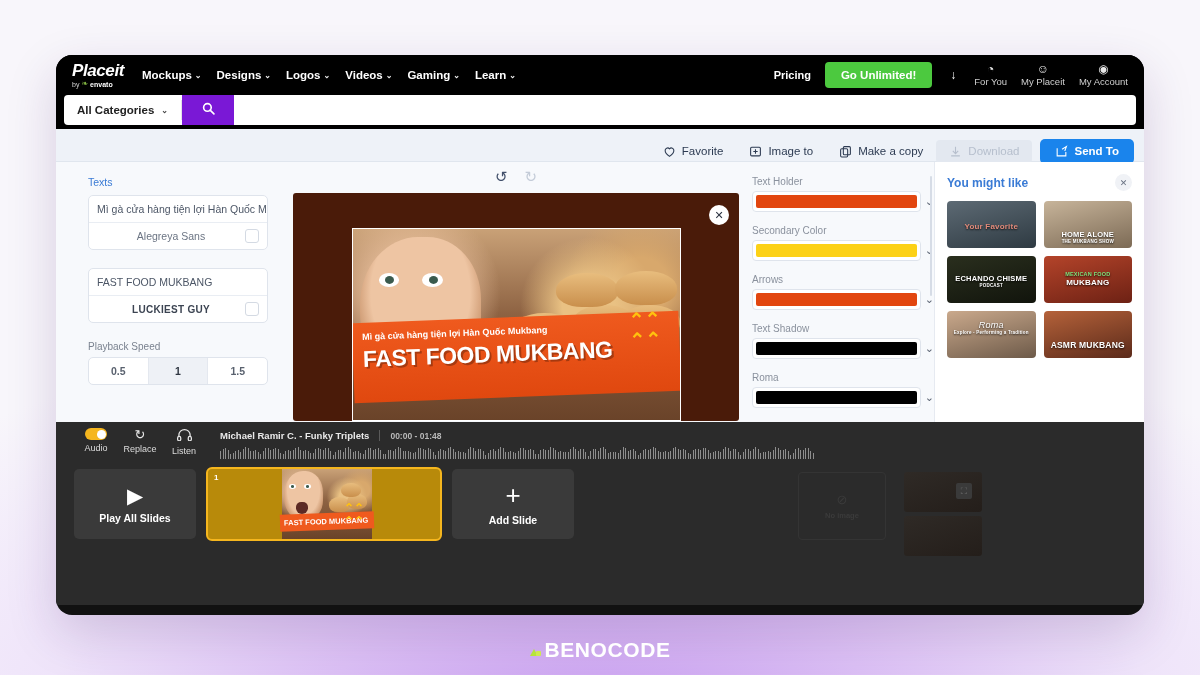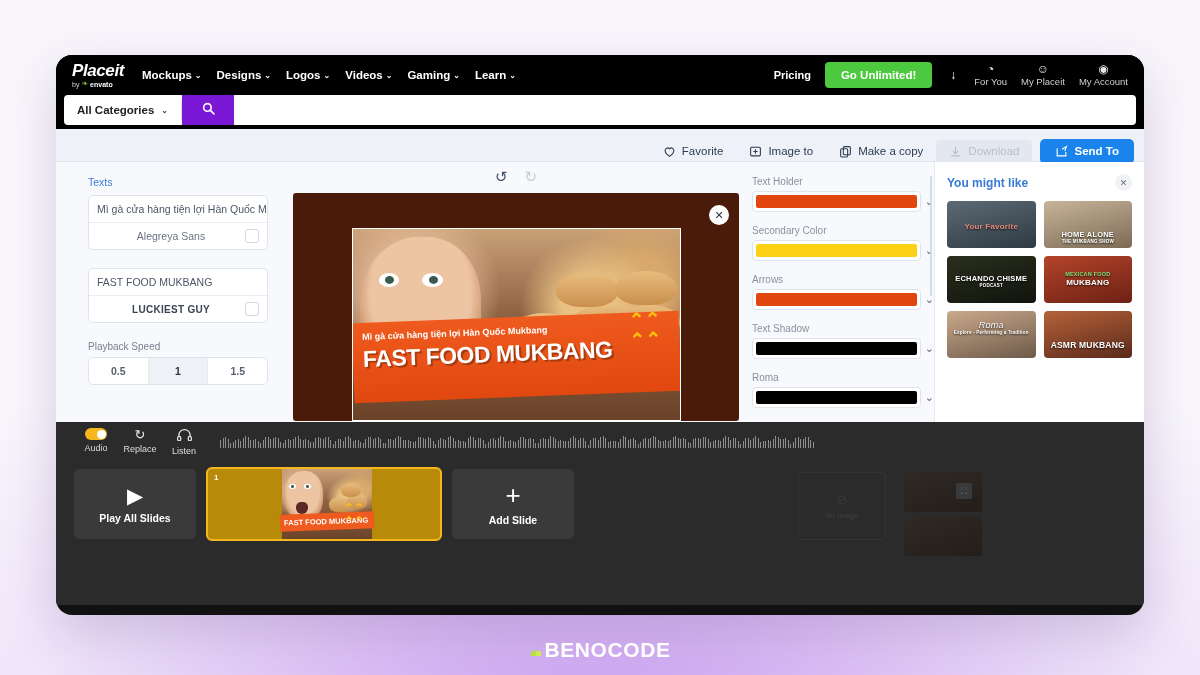--- a/index.html
+++ b/index.html
@@ -439,20 +439,25 @@
         <span class="gl">
           <svg width="15" height="13" viewBox="0 0 24 20" fill="none" stroke="#e8e8e8" stroke-width="2">
             <path d="M3 14v-3a9 9 0 0 1 18 0v3"></path>
               <rect x="1" y="13" width="5" height="7" rx="2.5"></rect>
               <rect x="18" y="13" width="5" height="7" rx="2.5"></rect>
             </svg>
         </span>
         <span class="lb">Listen</span>
       </div>
       <div class="tl-track">
+        <div class="tl-meta">
+          <span class="tl-song">Michael Ramir C. - Funky Triplets</span>
+          <span class="tl-div"></span>
+          <span class="tl-time">00:00 - 01:48</span>
+        </div>
         <div class="wave" id="waveform">
             <i style="height: 8px;"></i>
             <i style="height: 10.5px;"></i>
             <i style="height: 11.1px;"></i>
             <i style="height: 8.9px;"></i>
             <i style="height: 4.9px;"></i>
             <i style="height: 5.7px;"></i>
             <i style="height: 8.4px;"></i>
             <i style="height: 8.9px;"></i>
             <i style="height: 7.4px;"></i>

